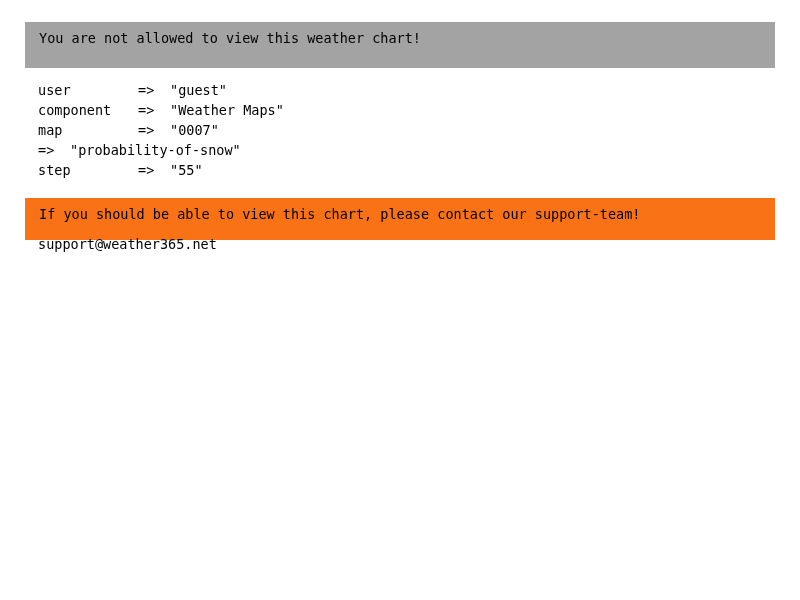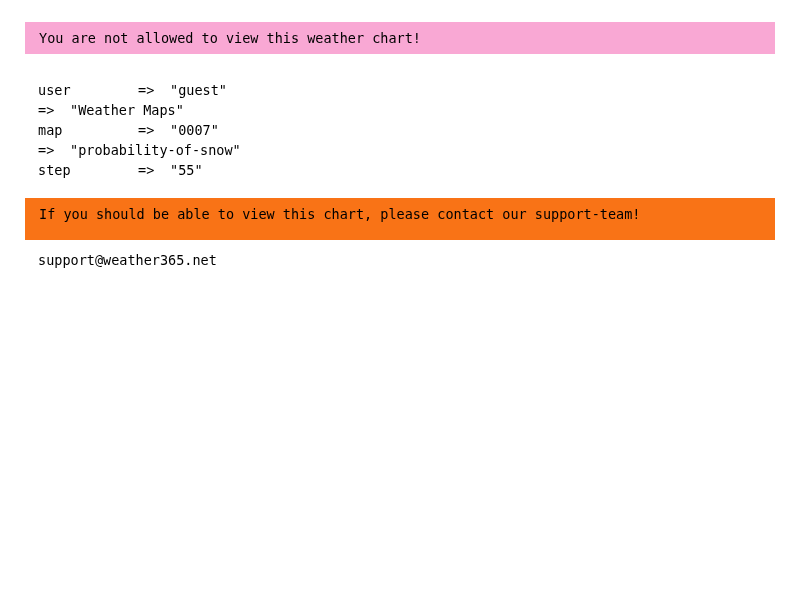--- a/index.html
+++ b/index.html
@@ -22,22 +22,22 @@
   }
   .banner {
     position: absolute;
     left: 25px;
     width: 750px;
     padding: 6px 0 6px 0;
     box-sizing: border-box;
   }
   .banner-error {
     top: 22px;
-    background: #f9a8d4;
-    height: 32px;
+    background: #a3a3a3;
+    height: 46px;
   }
   .banner-ok {
     top: 198px;
     background: #f97316;
     height: 42px;
   }
   .banner-line {
     display: block;
     padding-left: 14px;
     line-height: 21px;
@@ -63,21 +63,21 @@
   .param-arrow {
     width: 32px;
     flex: 0 0 32px;
   }
   .param-val {
     flex: 1 1 auto;
   }
   .footer {
     position: absolute;
     left: 38px;
-    top: 250px;
+    top: 234px;
     width: 732px;
     display: flex;
     white-space: pre;
     line-height: 20px;
   }
   .footer a {
     color: #000000;
     text-decoration: none;
   }
 </style>
@@ -90,20 +90,21 @@
     <span class="banner-line">You are not allowed to view this weather chart!</span>
   </div>
 
   <div class="params">
     <div class="param-row">
       <span class="param-key">user</span>
       <span class="param-arrow">=&gt;</span>
       <span class="param-val">"guest"</span>
     </div>
     <div class="param-row">
+      <span class="param-key">component</span>
       <span class="param-arrow">=&gt;</span>
       <span class="param-val">"Weather Maps"</span>
     </div>
     <div class="param-row">
       <span class="param-key">map</span>
       <span class="param-arrow">=&gt;</span>
       <span class="param-val">"0007"</span>
     </div>
     <div class="param-row">
       <span class="param-arrow">=&gt;</span>

